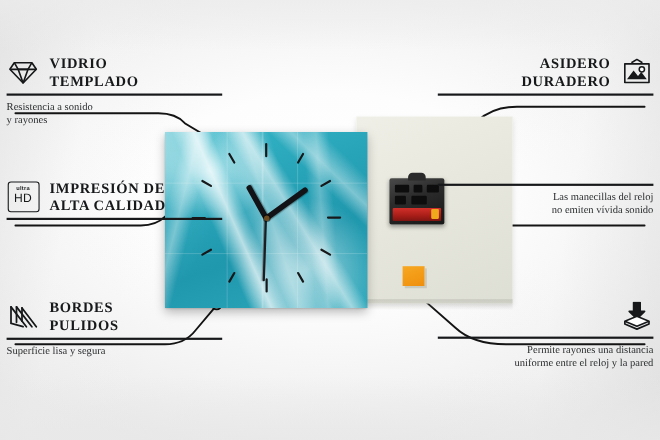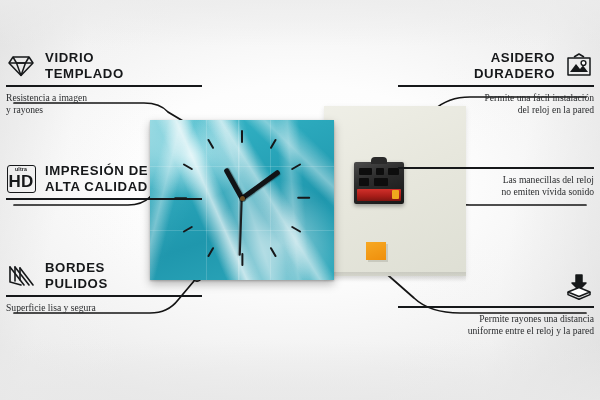--- a/index.html
+++ b/index.html
@@ -228,21 +228,21 @@
   .feat-icon {
     flex: 0 0 auto;
     width: 30px;
     height: 30px;
     display: flex;
     align-items: center;
     justify-content: center;
     color: #16181a;
   }
   .feat-title {
-    font-family: Liberation Sans, sans-serif;
+    font-family: Liberation Serif, serif;
     font-weight: bold;
     font-size: 13.2px;
     line-height: 1.18;
     letter-spacing: 0.6px;
     color: #16181a;
     text-transform: uppercase;
   }
   .feat-rule {
     height: 1.6px;
     background: #16181a;
@@ -268,22 +268,22 @@
   }
   .hd-badge .ultra {
     font-family: "Liberation Sans", sans-serif;
     font-size: 5.2px;
     font-weight: bold;
     letter-spacing: 0.2px;
     color: #16181a;
   }
   .hd-badge .hd {
     font-family: "Liberation Sans", sans-serif;
-    font-size: 17px;
-    font-weight: bold;
+    font-size: 11px;
+    font-weight: normal;
     letter-spacing: 0.3px;
     color: #16181a;
     margin-top: 1px;
   }
 </style>
 </head>
 <body>
 
 <div id="stage">
 
@@ -371,42 +371,42 @@
           </g>
         </svg>
       </span>
       <span class="feat-title">
         <span>VIDRIO</span><br>
         <span>TEMPLADO</span>
       </span>
     </div>
     <div class="feat-rule"></div>
     <div class="feat-desc">
-      <span>Resistencia a imagen</span><br>
+      <span>Resistencia a sonido</span><br>
       <span>y rayones</span>
     </div>
   </div>
 
   <div class="feature left" style="top:163px;">
     <div class="feat-head">
       <span class="feat-icon">
         <span class="hd-badge">
           <span class="ultra">ultra</span>
           <span class="hd">HD</span>
         </span>
       </span>
       <span class="feat-title">
         <span>IMPRESIÓN DE</span><br>
         <span>ALTA CALIDAD</span>
       </span>
     </div>
     <div class="feat-rule"></div>
   </div>
 
-  <div class="feature left" style="top:260px;">
+  <div class="feature left" style="top:272px;">
     <div class="feat-head">
       <span class="feat-icon">
         <svg width="28" height="24" viewBox="0 0 28 24">
           <g fill="none" stroke="#16181a" stroke-width="1.6" stroke-linecap="round">
             <path d="M3,3 L3,18 L14,21"></path>
             <path d="M8,3 L8,17"></path>
             <path d="M13,4 L13,16"></path>
             <path d="M3,3 L17,21"></path>
             <path d="M8,3 L22,21"></path>
             <path d="M13,4 L26,21"></path>
@@ -435,24 +435,20 @@
             <circle cx="19.5" cy="10" r="2.4" fill="#ffffff" stroke="#16181a" stroke-width="1.4"></circle>
           </g>
         </svg>
       </span>
       <span class="feat-title">
         <span>ASIDERO</span><br>
         <span>DURADERO</span>
       </span>
     </div>
     <div class="feat-rule"></div>
-    <div class="feat-desc">
-      <span>Permite una fácil instalación</span><br>
-      <span>del reloj en la pared</span>
-    </div>
   </div>
 
   <div class="feature right" style="top:163px;">
     <div class="feat-rule"></div>
     <div class="feat-desc">
       <span>Las manecillas del reloj</span><br>
       <span>no emiten vívida sonido</span>
     </div>
   </div>
 

